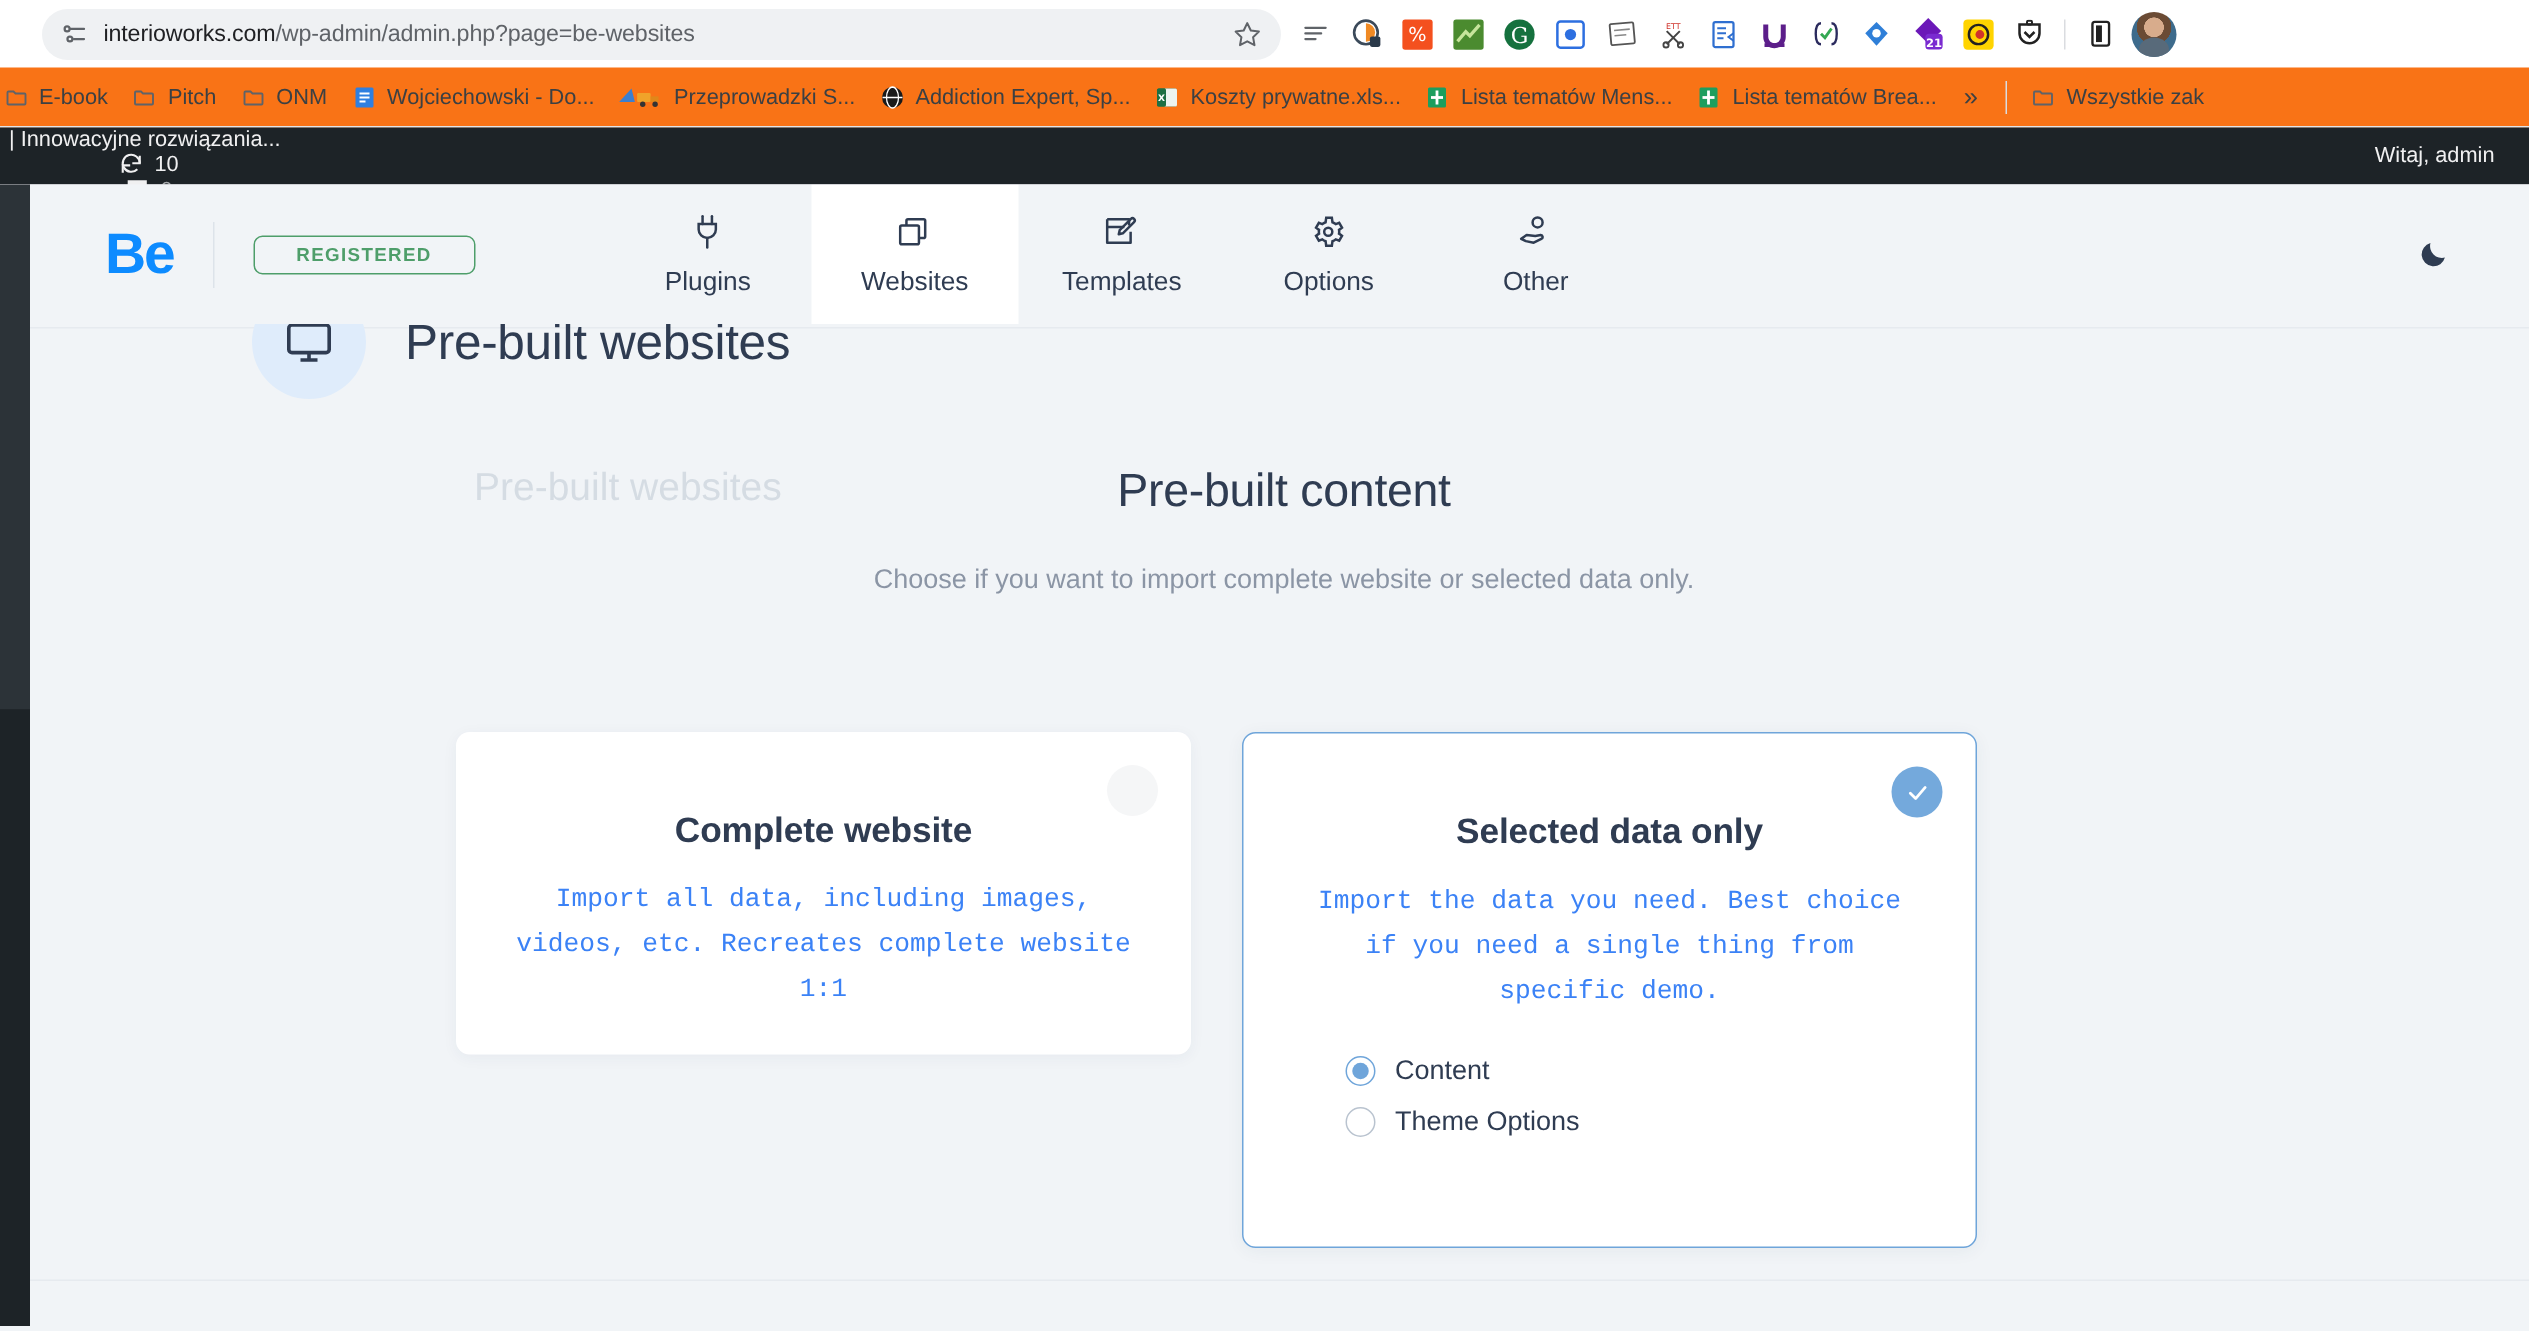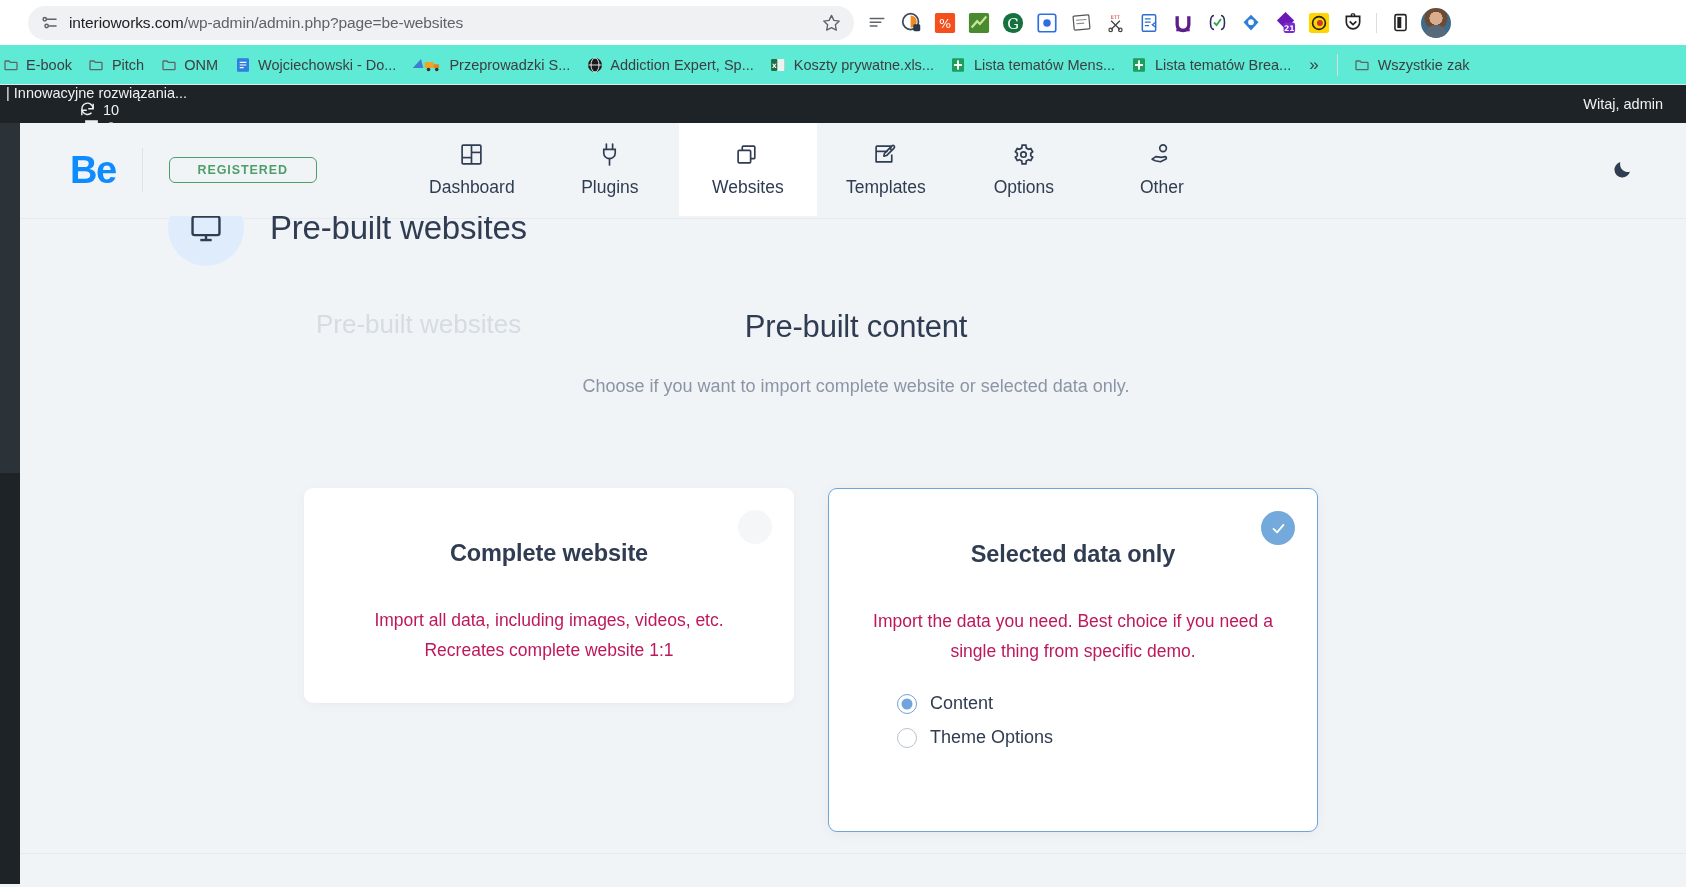--- a/index.html
+++ b/index.html
@@ -82,21 +82,21 @@
     width: 20px; height: 16px; border-radius: 50% 50% 0 0;
     background: #586a7a;
   }
 
   .bookmarks-row {
     height: 40px;
     display: flex;
     align-items: center;
     padding: 0 8px 0 0px;
     gap: 0;
-    background: #5eead4;
+    background: #f97316;
     border-bottom: 1px solid #e3e5e8;
     overflow: hidden;
   }
   .bm {
     display: flex; align-items: center; gap: 7px;
     padding: 4px 8px;
     border-radius: 5px;
     font-size: 14.5px;
     color: #3c4043;
     white-space: nowrap;
@@ -321,24 +321,25 @@
     background: #74a9dc;
     display: flex; align-items: center; justify-content: center;
   }
   .card-title {
     font-size: 23.5px;
     color: #2f3c52;
     font-weight: 700;
     letter-spacing: -0.1px;
   }
   .card-desc {
-    margin-top: 38px;
+    margin-top: 18px;
     font-size: 17.5px;
     line-height: 1.72;
-    color: #be185d;
+    color: #3b82f6;
+    font-family: Liberation Mono, monospace;
   }
   .radio-group {
     margin-top: 27px;
     display: flex;
     flex-direction: column;
     align-items: flex-start;
     gap: 13px;
     padding-left: 28px;
   }
   .radio-row {
@@ -669,31 +670,20 @@
   </div>
 
   <div class="be-wrap">
 
     <div class="be-header">
       <div class="be-logo">Be</div>
       <div class="be-logo-sep"></div>
       <div class="badge-registered">REGISTERED</div>
 
       <div class="be-nav">
-        <div class="be-nav-item">
-          <span class="nav-ico">
-            <svg width="25" height="25" viewBox="0 0 24 24" fill="none" stroke="#2f3c52" stroke-width="1.6">
-              <rect x="3" y="3" width="18" height="18" rx="1"></rect>
-                <line x1="12" y1="3" x2="12" y2="21"></line>
-                <line x1="12" y1="10" x2="21" y2="10"></line>
-                <line x1="3" y1="15" x2="12" y2="15"></line>
-            </svg>
-          </span>
-          <span>Dashboard</span>
-        </div>
         <div class="be-nav-item">
           <span class="nav-ico">
             <svg width="25" height="25" viewBox="0 0 24 24" fill="none" stroke="#2f3c52" stroke-width="1.6" stroke-linecap="round">
               <line x1="9" y1="2" x2="9" y2="7"></line>
                 <line x1="15" y1="2" x2="15" y2="7"></line>
               <path d="M6.5 7h11v3.5a5.5 5.5 0 01-11 0z"></path>
                 <line x1="12" y1="16" x2="12" y2="22"></line>
             </svg>
           </span>
           <span>Plugins</span>

